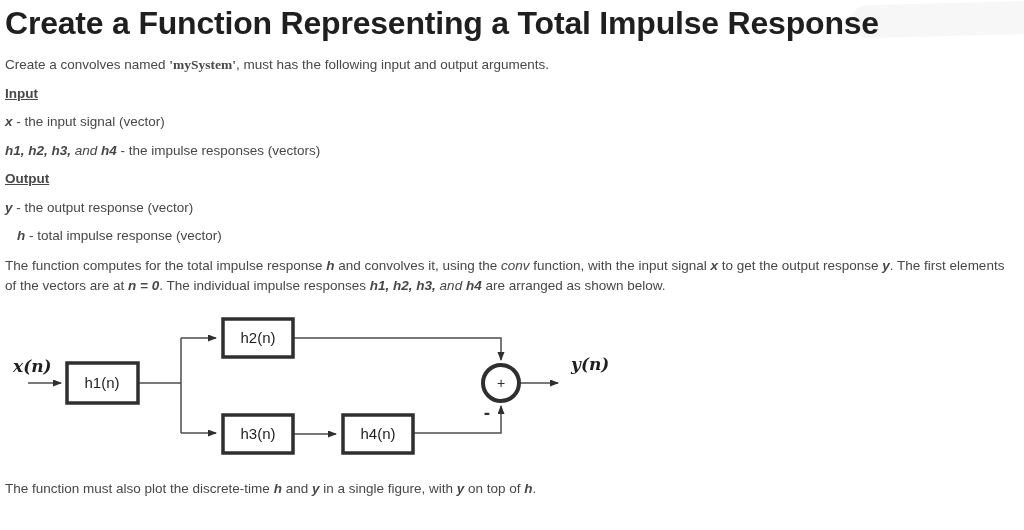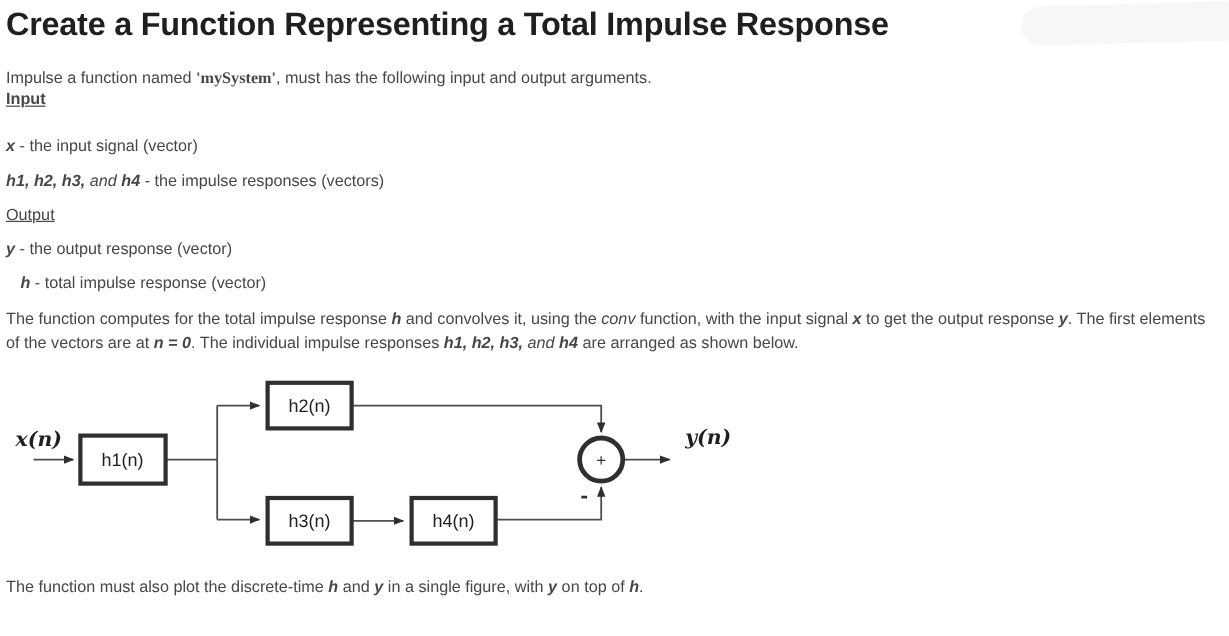--- a/index.html
+++ b/index.html
@@ -15,21 +15,21 @@
     position: absolute;
     top: 3px; right: -22px;
     width: 195px; height: 33px;
     background: #f7f7f7;
     border-radius: 17px;
     transform: rotate(-1.5deg);
   }
   .title {
     position: absolute;
     left: 5px; top: 5px;
-    font-size: 27px;
+    font-size: 32px;
     font-weight: 700;
     color: #1f1f1f;
     letter-spacing: -0.2px;
   }
   .line {
     position: absolute;
     left: 5px;
     font-size: 13.5px;
     line-height: 16px;
     color: #474747;
@@ -38,21 +38,21 @@
   .para {
     position: absolute;
     left: 5px;
     width: 1012px;
     font-size: 13.5px;
     line-height: 20px;
     color: #474747;
     white-space: normal;
   }
   .pos-intro   { top: 57px; }
-  .pos-inhead  { top: 75px; }
+  .pos-inhead  { top: 86px; }
   .pos-in1     { top: 114px; }
   .pos-in2     { top: 143px; text-align: right; }
   .pos-outhead { top: 171px; }
   .pos-out1    { top: 200px; }
   .pos-out2    { top: 228px; margin-left: 12px; }
   .pos-desc    { top: 256px; }
   .pos-footer  { top: 481px; }
   .diagram-svg {
     position: absolute;
     left: 0; top: 300px;
@@ -86,25 +86,25 @@
 </style>
 </head>
 <body>
 
 <div>
 
   <div class="blob"></div>
 
   <h1 class="title">Create a Function Representing a Total Impulse Response</h1>
 
-  <p class="line pos-intro"><span>Impulse a function named </span><span style="font-weight: 700; font-family: Liberation Serif, serif;">'mySystem'</span><span>, must has the following input and output arguments.</span></p>
+  <p class="line pos-intro"><span>Create a convolves named </span><span style="font-weight: 700; font-family: Liberation Serif, serif;">'mySystem'</span><span>, must has the following input and output arguments.</span></p>
   <p class="line pos-inhead"><span style="font-weight: 700; text-decoration: underline;">Input</span></p>
   <p class="line pos-in1"><span style="font-weight: 700; font-style: italic;">x</span><span> - the input signal (vector)</span></p>
   <p class="line pos-in2"><span style="font-weight: 700; font-style: italic;">h1, h2, h3,</span><span style="font-style: italic;"> and </span><span style="font-weight: 700; font-style: italic;">h4</span><span> - the impulse responses (vectors)</span></p>
-  <p class="line pos-outhead"><span style="font-weight: 400; text-decoration: underline; margin-top: 13px;">Output</span></p>
+  <p class="line pos-outhead"><span style="font-weight: 700; text-decoration: underline; margin-top: 13px;">Output</span></p>
   <p class="line pos-out1"><span style="font-weight: 700; font-style: italic;">y</span><span> - the output response (vector)</span></p>
   <p class="line pos-out2"><span style="font-weight: 700; font-style: italic;">h</span><span> - total impulse response (vector)</span></p>
   <p class="para pos-desc"><span>The function computes for the total impulse response </span><span style="font-weight: 700; font-style: italic;">h</span><span> and convolves it, using the </span><span style="font-style: italic;">conv</span><span> function, with the input signal </span><span style="font-weight: 700; font-style: italic;">x</span><span> to get the output response </span><span style="font-weight: 700; font-style: italic;">y</span><span>. The first elements of the vectors are at </span><span style="font-weight: 700; font-style: italic;">n = 0</span><span>. The individual impulse responses </span><span style="font-weight: 700; font-style: italic;">h1, h2, h3,</span><span style="font-style: italic;"> and </span><span style="font-weight: 700; font-style: italic;">h4</span><span> are arranged as shown below.</span></p>
 
   <svg class="diagram-svg" viewBox="0 0 640 178">
     <defs>
       <marker id="arr" markerWidth="9" markerHeight="8" refX="8" refY="3.5" orient="auto" markerUnits="userSpaceOnUse">
         <path d="M0,0 L9,3.5 L0,7 Z" fill="#2f2f2f"></path>
       </marker>
     </defs>

